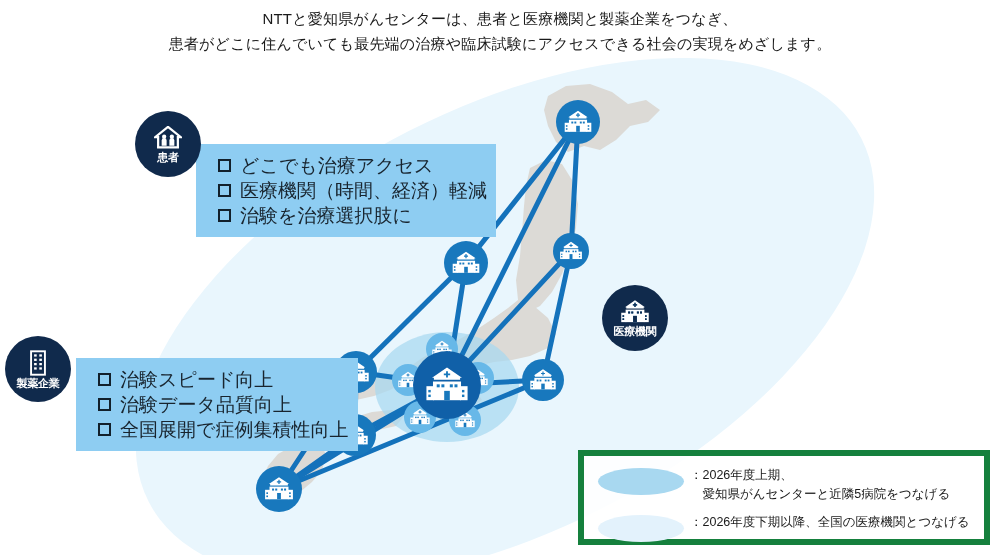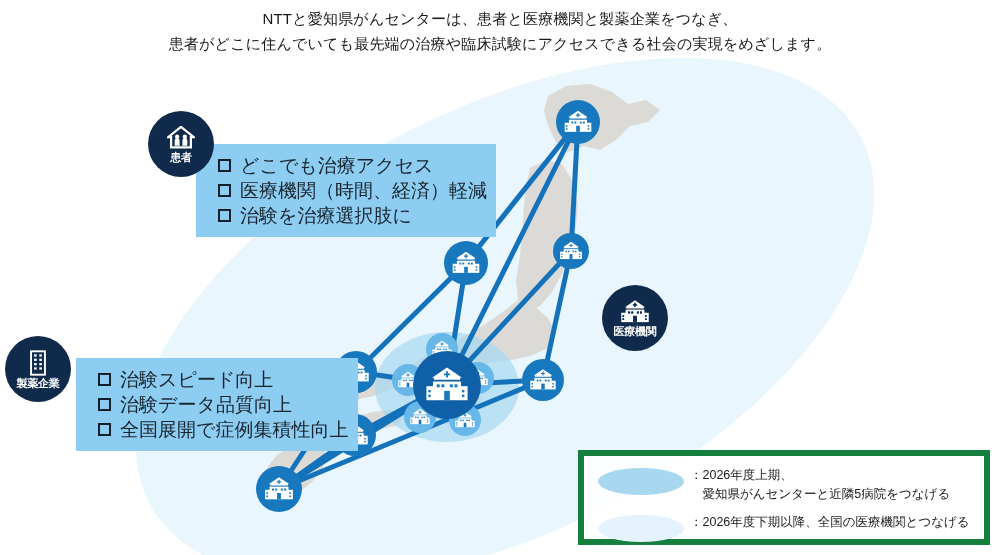--- a/index.html
+++ b/index.html
@@ -51,21 +51,21 @@
     background:#102a4c;
     display:flex;flex-direction:column;
     align-items:center;justify-content:center;
     box-sizing:border-box;
   }
   .badge .glyph{display:block;line-height:0;margin-bottom:1px;}
   .badge .blabel{
     color:#ffffff;font-size:11px;font-weight:bold;
     letter-spacing:-.3px;line-height:12px;white-space:nowrap;
   }
-  #badge-patient{left:148px;top:111px;text-align:right;}
+  #badge-patient{left:135px;top:111px;text-align:right;}
   #badge-pharma{left:5px;top:336px;}
   #badge-medical{left:602px;top:285px;}
 
   
   #legend{
     position:absolute;left:578px;top:450px;width:412px;height:95px;
     background:rgba(255,255,255,.90);
     border:6px solid #15803d;box-sizing:border-box;
     z-index:35;padding:10px 0 0 0;
   }

